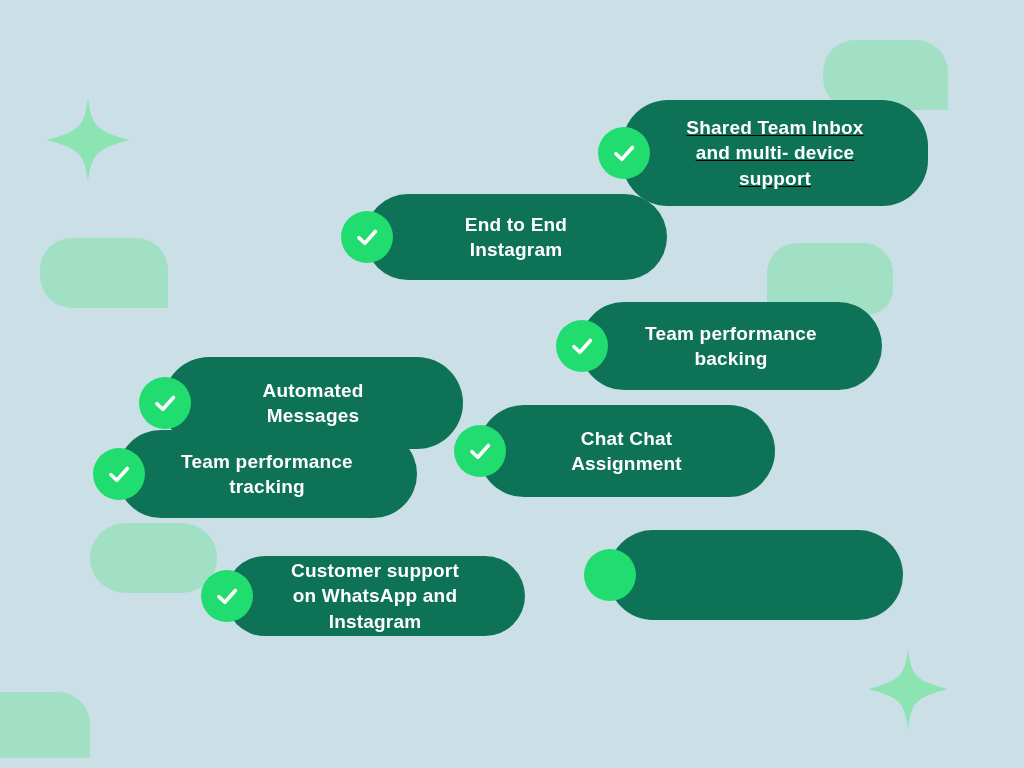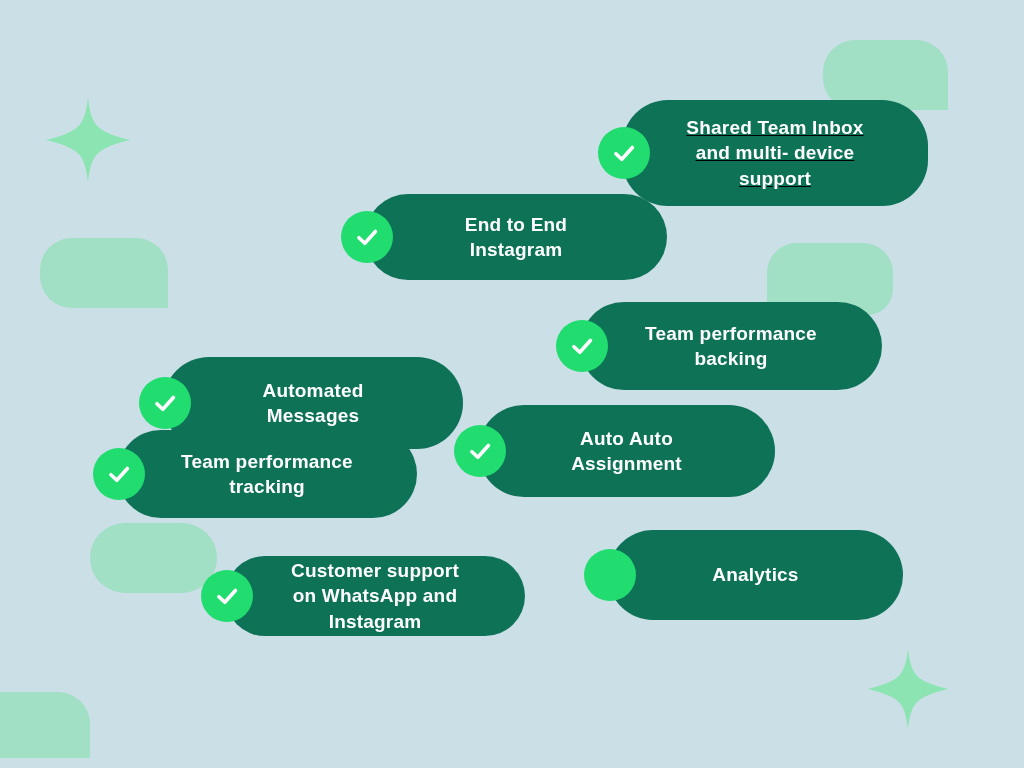--- a/index.html
+++ b/index.html
@@ -120,32 +120,31 @@
     </span>
     <span class="pill-label">Team performance
 tracking</span>
   </div>
     <div class="pill" style="left: 478px; top: 405px; width: 297px; height: 92px;">
     <span class="check-circle">
       <svg viewBox="0 0 52 52" xmlns="http://www.w3.org/2000/svg">
         <path d="M15 27 L23 34.5 L37.5 18.5" fill="none" stroke="#ffffff" stroke-width="5" stroke-linecap="round" stroke-linejoin="round"></path>
       </svg>
     </span>
-    <span class="pill-label">Auto Auto
+    <span class="pill-label">Chat Chat
 Assignment</span>
   </div>
     <div class="pill" style="left: 225px; top: 556px; width: 300px; height: 80px;">
     <span class="check-circle">
       <svg viewBox="0 0 52 52" xmlns="http://www.w3.org/2000/svg">
         <path d="M15 27 L23 34.5 L37.5 18.5" fill="none" stroke="#ffffff" stroke-width="5" stroke-linecap="round" stroke-linejoin="round"></path>
       </svg>
     </span>
     <span class="pill-label">Customer support
 on WhatsApp and
 Instagram</span>
   </div>
     <div class="pill" style="left: 608px; top: 530px; width: 295px; height: 90px;">
     <span class="check-circle">
       
     </span>
-    <span class="pill-label">Analytics</span>
   </div>
   </div>
 
 </body></html>

